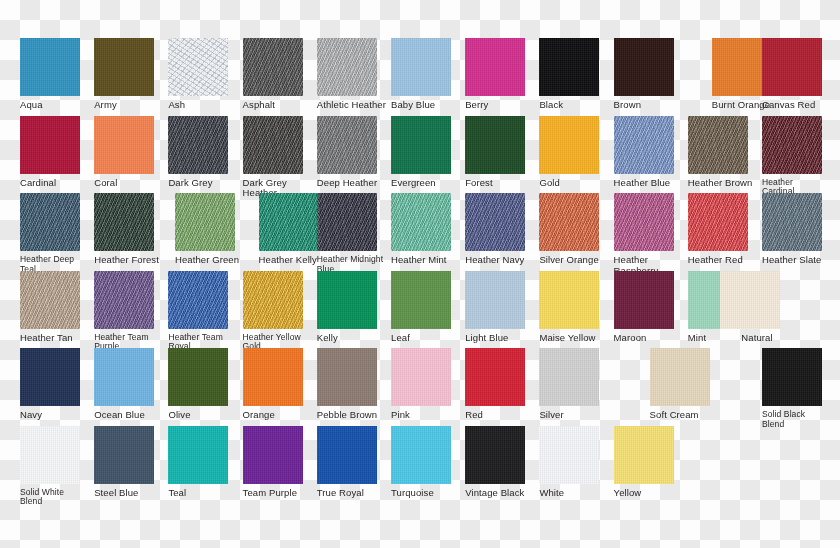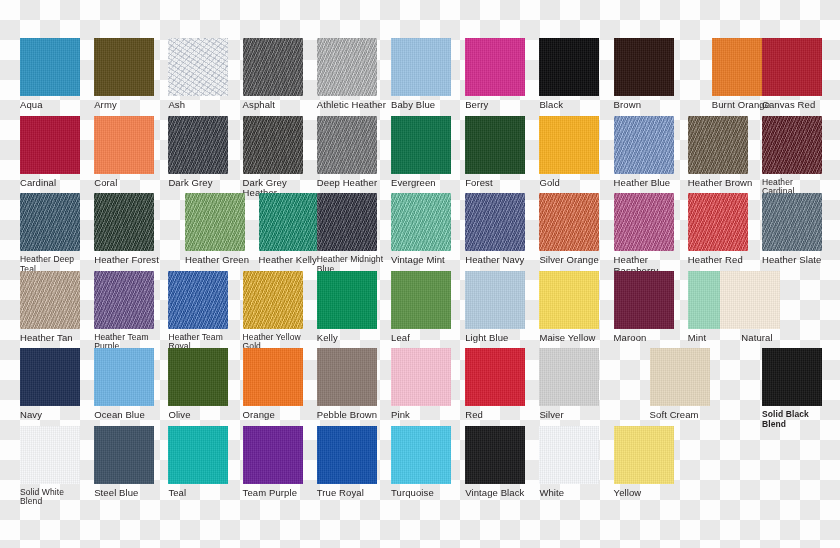--- a/index.html
+++ b/index.html
@@ -177,37 +177,37 @@
     <div class="swatch-cell" style="left: 20px; top: 193px;">
       <div class="chip heather" title="Heather Deep
 Teal" style="background-color: rgb(51, 86, 110);"></div>
       <div class="swatch-label small">Heather Deep
 Teal</div>
     </div>
     <div class="swatch-cell" style="left: 94.2px; top: 193px;">
       <div class="chip heather" title="Heather Forest" style="background-color: rgb(35, 56, 44);"></div>
       <div class="swatch-label">Heather Forest</div>
     </div>
-    <div class="swatch-cell" style="left: 185px; top: 193px;">
+    <div class="swatch-cell" style="left: 175px; top: 193px;">
       <div class="chip heather" title="Heather Green" style="background-color: rgb(126, 179, 103);"></div>
       <div class="swatch-label">Heather Green</div>
     </div>
     <div class="swatch-cell" style="left: 242.6px; top: 193px; padding-left: 16px;">
       <div class="chip heather" title="Heather Kelly" style="background-color: rgb(15, 148, 114);"></div>
       <div class="swatch-label">Heather Kelly</div>
     </div>
     <div class="swatch-cell" style="left: 316.8px; top: 193px;">
       <div class="chip heather" title="Heather Midnight
 Blue" style="background-color: rgb(43, 44, 60);"></div>
       <div class="swatch-label small">Heather Midnight
 Blue</div>
     </div>
     <div class="swatch-cell" style="left: 391px; top: 193px;">
       <div class="chip heather" title="Heather Mint" style="background-color: rgb(102, 204, 170);"></div>
-      <div class="swatch-label">Vintage Mint</div>
+      <div class="swatch-label">Heather Mint</div>
     </div>
     <div class="swatch-cell" style="left: 465.2px; top: 193px;">
       <div class="chip heather" title="Heather Navy" style="background-color: rgb(74, 86, 143);"></div>
       <div class="swatch-label">Heather Navy</div>
     </div>
     <div class="swatch-cell" style="left: 539.4px; top: 193px;">
       <div class="chip heather" title="Heather Orange" style="background-color: rgb(232, 101, 58);"></div>
       <div class="swatch-label">Silver Orange</div>
     </div>
     <div class="swatch-cell" style="left: 613.6px; top: 193px;">
@@ -301,21 +301,21 @@
       <div class="swatch-label">Red</div>
     </div>
     <div class="swatch-cell" style="left: 539.4px; top: 348px;">
       <div class="chip" title="Silver" style="background-color: rgb(210, 210, 210);"></div>
       <div class="swatch-label">Silver</div>
     </div>
     <div class="swatch-cell" style="left: 613.6px; top: 348px; margin-left: 36px;">
       <div class="chip" title="Soft Cream" style="background-color: rgb(229, 216, 191);"></div>
       <div class="swatch-label">Soft Cream</div>
     </div>
-    <div class="swatch-cell" style="left: 762px; top: 348px; font-weight: bold;">
+    <div class="swatch-cell" style="left: 762px; top: 348px;">
       <div class="chip" title="Solid Black
 Blend" style="background-color: rgb(20, 20, 20);"></div>
       <div class="swatch-label small">Solid Black
 Blend</div>
     </div>
     <div class="swatch-cell" style="left: 20px; top: 425.5px;">
       <div class="chip" title="Solid White
 Blend" style="background-color: rgb(247, 248, 250);"></div>
       <div class="swatch-label small">Solid White
 Blend</div>

